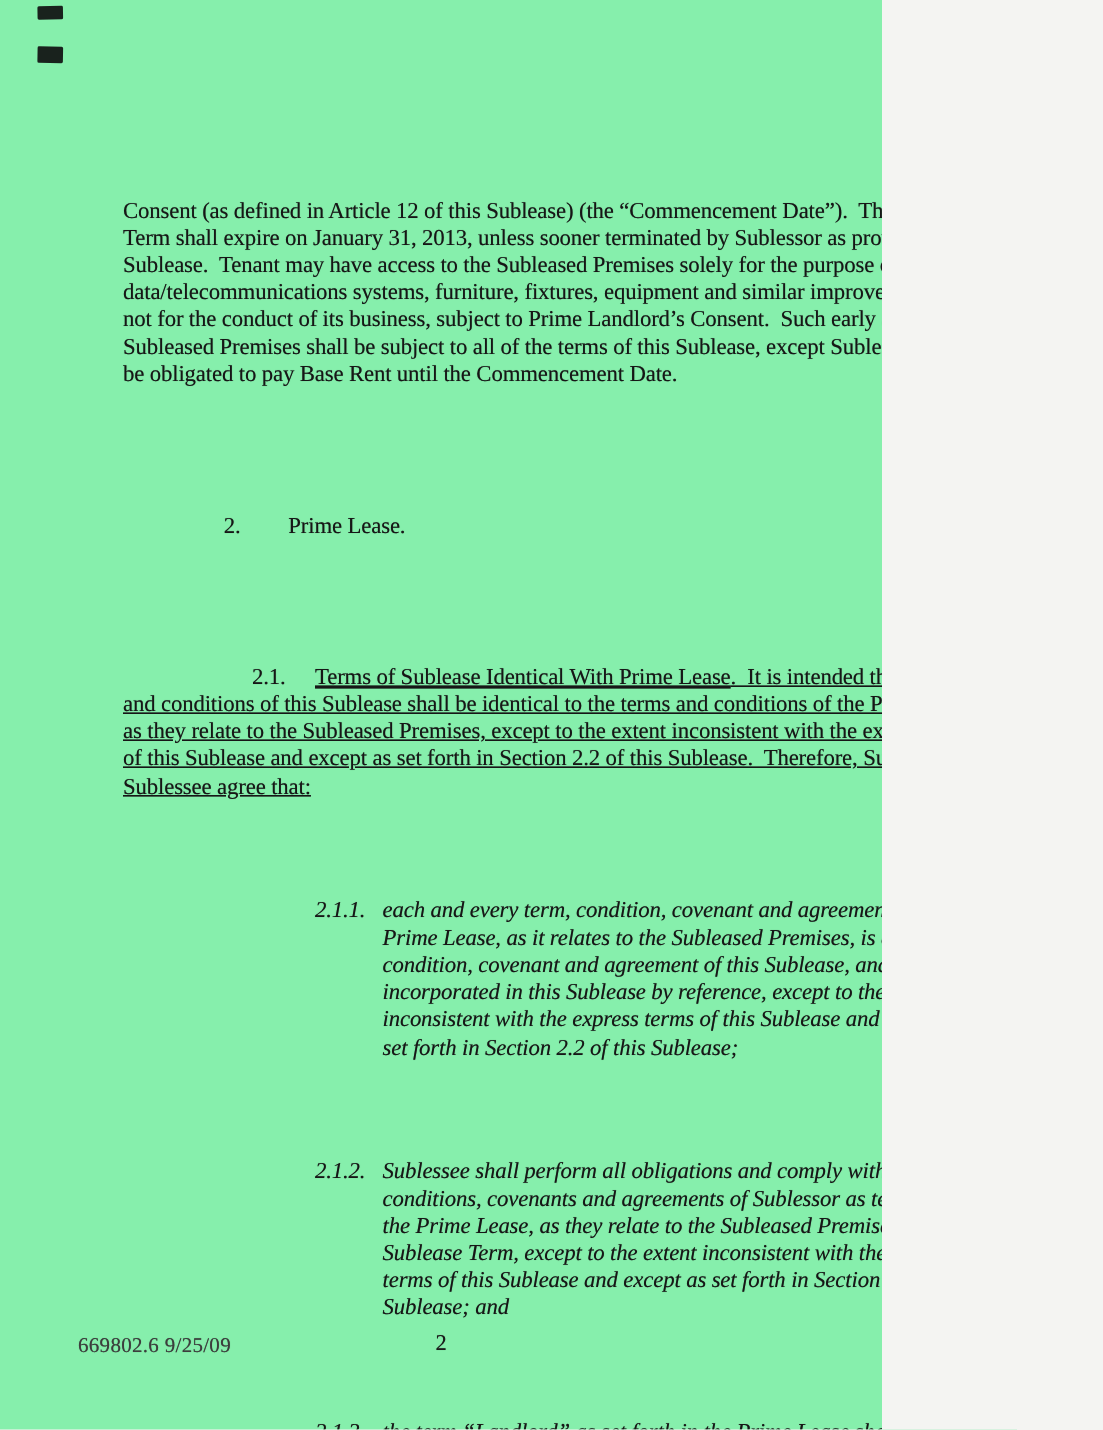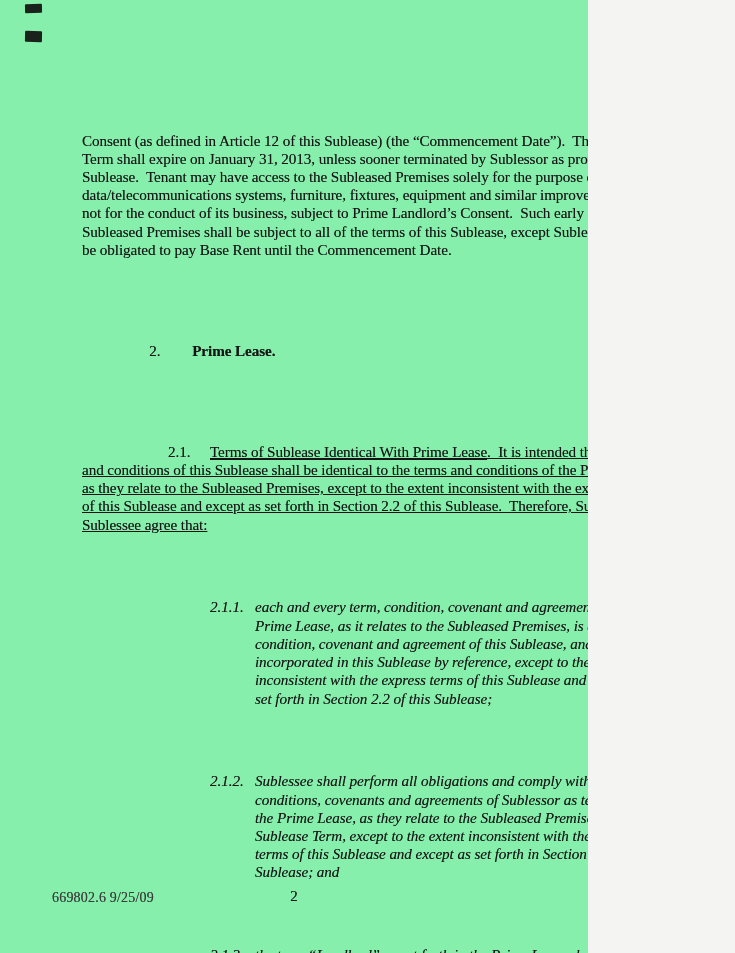--- a/index.html
+++ b/index.html
@@ -21,21 +21,21 @@
     width: 582px;
     font-size: 15.2px;
     line-height: 18.2px;
     letter-spacing: -0.1px;
     white-space: pre-wrap;
   }
   .para { margin-top: 10px; }
   .para.first { margin-top: 0; }
   .section-heading { margin-top: 10px; margin-left: 45px; }
   .section-heading .num { display: inline-block; width: 43px; }
-  .section-heading .title { font-weight: bold; }
+  .section-heading .title { font-weight: normal; }
   .lvl2 { text-indent: 86px; text-decoration: underline; }
   .lvl2 .num { display: inline-block; width: 42px; text-indent: 0; }
   .lvl2 .heading { text-decoration: underline; text-underline-offset: 2px; }
   .subitem {
     margin-top: 10px;
     margin-left: 128px;
     display: flex;
     align-items: flex-start;
     font-style: italic;
   }

